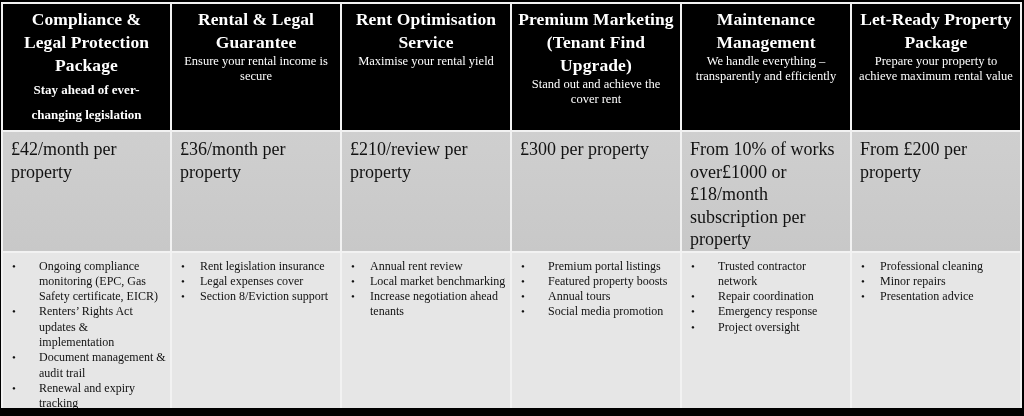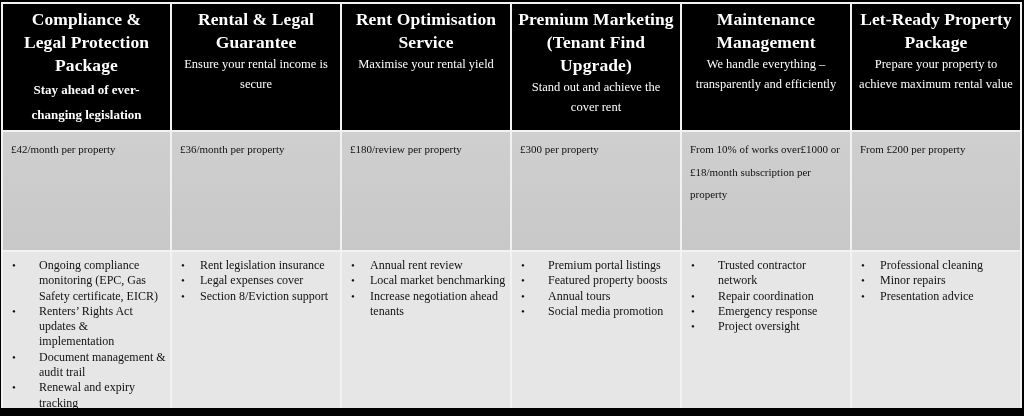--- a/index.html
+++ b/index.html
@@ -43,34 +43,34 @@
       padding: 4px 6px 0 6px;
     }
     .svc-title {
       font-weight: bold;
       font-size: 17.5px;
       line-height: 23px;
       letter-spacing: 0.1px;
     }
     .svc-tagline {
       font-size: 12.5px;
-      line-height: 20px;
+      line-height: 15px;
       margin-top: 0px;
     }
     .svc-tagline.bold {
       font-weight: bold;
       font-size: 13px;
       line-height: 25px;
     }
     tr.price-row td {
       background: linear-gradient(#cfcfcf, #c8c8c8);
       color: #111;
       height: 112px;
       padding: 6px 8px 0 8px;
-      font-size: 11px;
+      font-size: 18px;
       line-height: 22.5px;
     }
     tr.feature-row td {
       background: #e6e6e6;
       color: #111;
       height: 156px;
       padding: 6px 4px 0 6px;
       font-size: 12px;
       line-height: 15.3px;
     }
@@ -138,21 +138,21 @@
         </td>
         <td>
           <div class="svc-title">Let-Ready Property Package</div>
           <div class="svc-tagline">Prepare your property to achieve maximum rental value</div>
         </td>
       </tr>
 
       <tr class="price-row">
         <td>£42/month per property</td>
         <td>£36/month per property</td>
-        <td>£180/review per property</td>
+        <td>£210/review per property</td>
         <td>£300 per property</td>
         <td>From 10% of works over£1000  or £18/month subscription per property</td>
         <td>From £200 per property</td>
       </tr>
 
       <tr class="feature-row">
         <td>
           <ul class="features wide">
             <li><span class="bullet">•</span><span>Ongoing compliance monitoring (EPC, Gas Safety certificate, EICR)</span></li>
             <li><span class="bullet">•</span><span>Renters’ Rights Act updates &amp; implementation</span></li>

